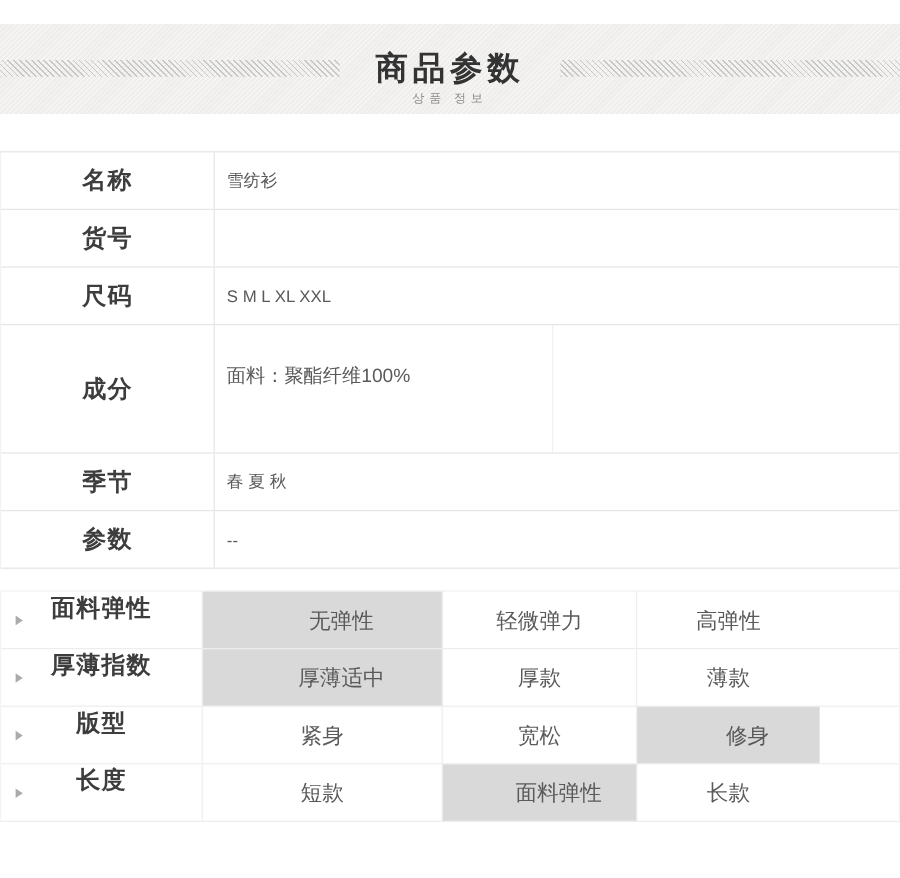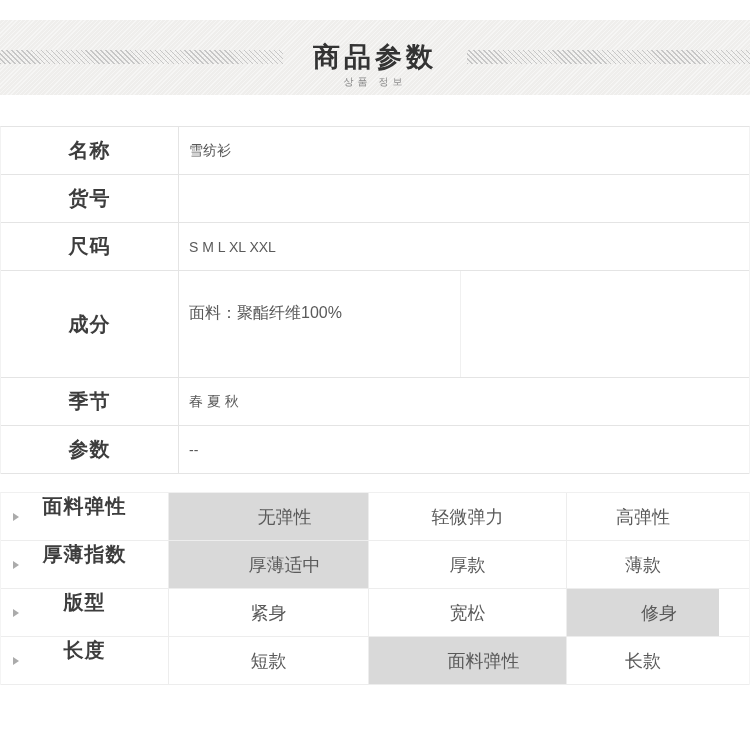--- a/index.html
+++ b/index.html
@@ -68,21 +68,21 @@
     border-left:6px solid #ababab;
     border-top:4px solid transparent;
     border-bottom:4px solid transparent;
   }
   .opt-cell {
     display:flex; align-items:center; justify-content:center;
     font-size:18px; color:var(--value-text,#565656);
     border-right:1px solid #ededed;
   }
   .opt-cell.c1 { width:200px; }
-  .opt-cell.c2 { width:198px; }
+  .opt-cell.c2 { width:162px; }
   .opt-cell.c3 { width:152px; border-right:none; }
   .opt-cell.sel { background:var(--selected-bg,#d9d9d9);padding-left:32px; }
 </style>
 </head>
 <body>
 
 <div class="band">
   <div class="hatch"></div>
   <div class="title-block">
     <div class="band-title">商品参数</div>

